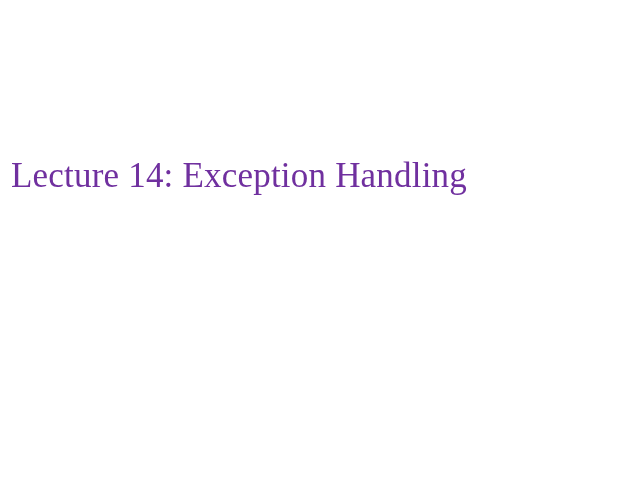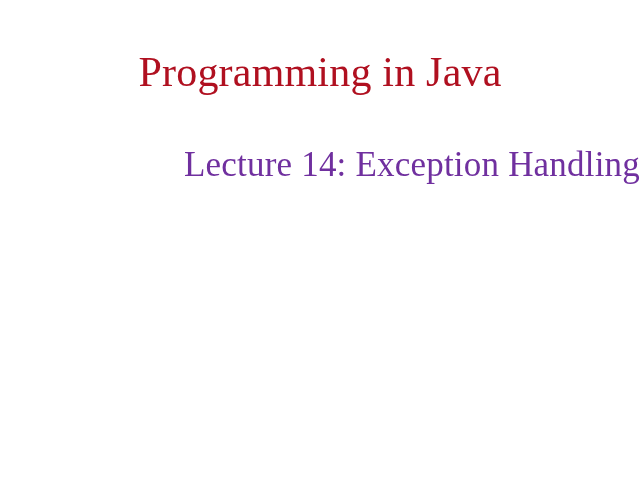--- a/index.html
+++ b/index.html
@@ -37,43 +37,42 @@
     color: #b01020;
     margin: 0;
     white-space: nowrap;
   }
 
   .slide-subtitle {
     position: absolute;
     left: 0;
     right: 0;
     top: 145px;
-    text-align: right;
+    text-align: left;
     font-family: "Liberation Serif", "DejaVu Serif", serif;
     font-size: 35px;
     line-height: 40px;
     font-weight: normal;
     letter-spacing: 0.2px;
     color: #70309f;
-    margin: 0;
+    margin: 11px;
     white-space: nowrap;
   }
 
   .slide-body {
     position: absolute;
     left: 60px;
     right: 60px;
     top: 200px;
     bottom: 20px;
   }
 </style>
 </head>
 <body>
 
 <div class="slide" style="background: rgb(255, 255, 255);">
 
-  <h1 class="slide-title" style="color: rgb(176, 16, 32);">Programming in Java</h1>
 
   <h2 class="slide-subtitle" style="color: rgb(112, 48, 159);">Lecture 14: Exception Handling</h2>
 
   <div class="slide-body"></div>
 
 </div>
 
 </body></html>

